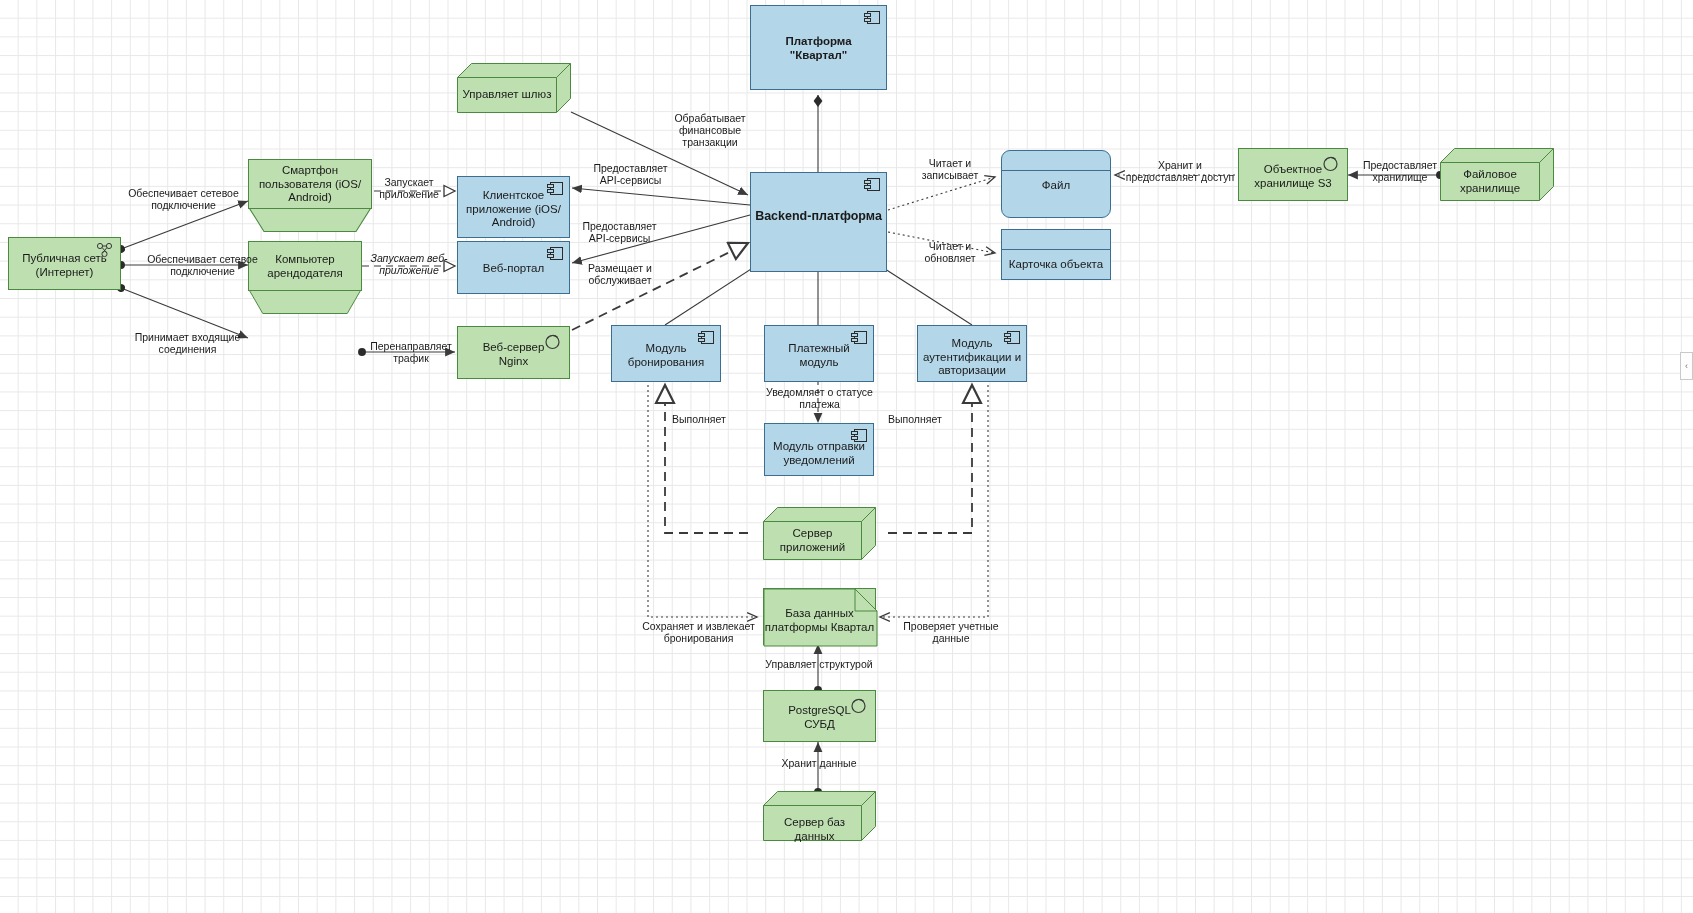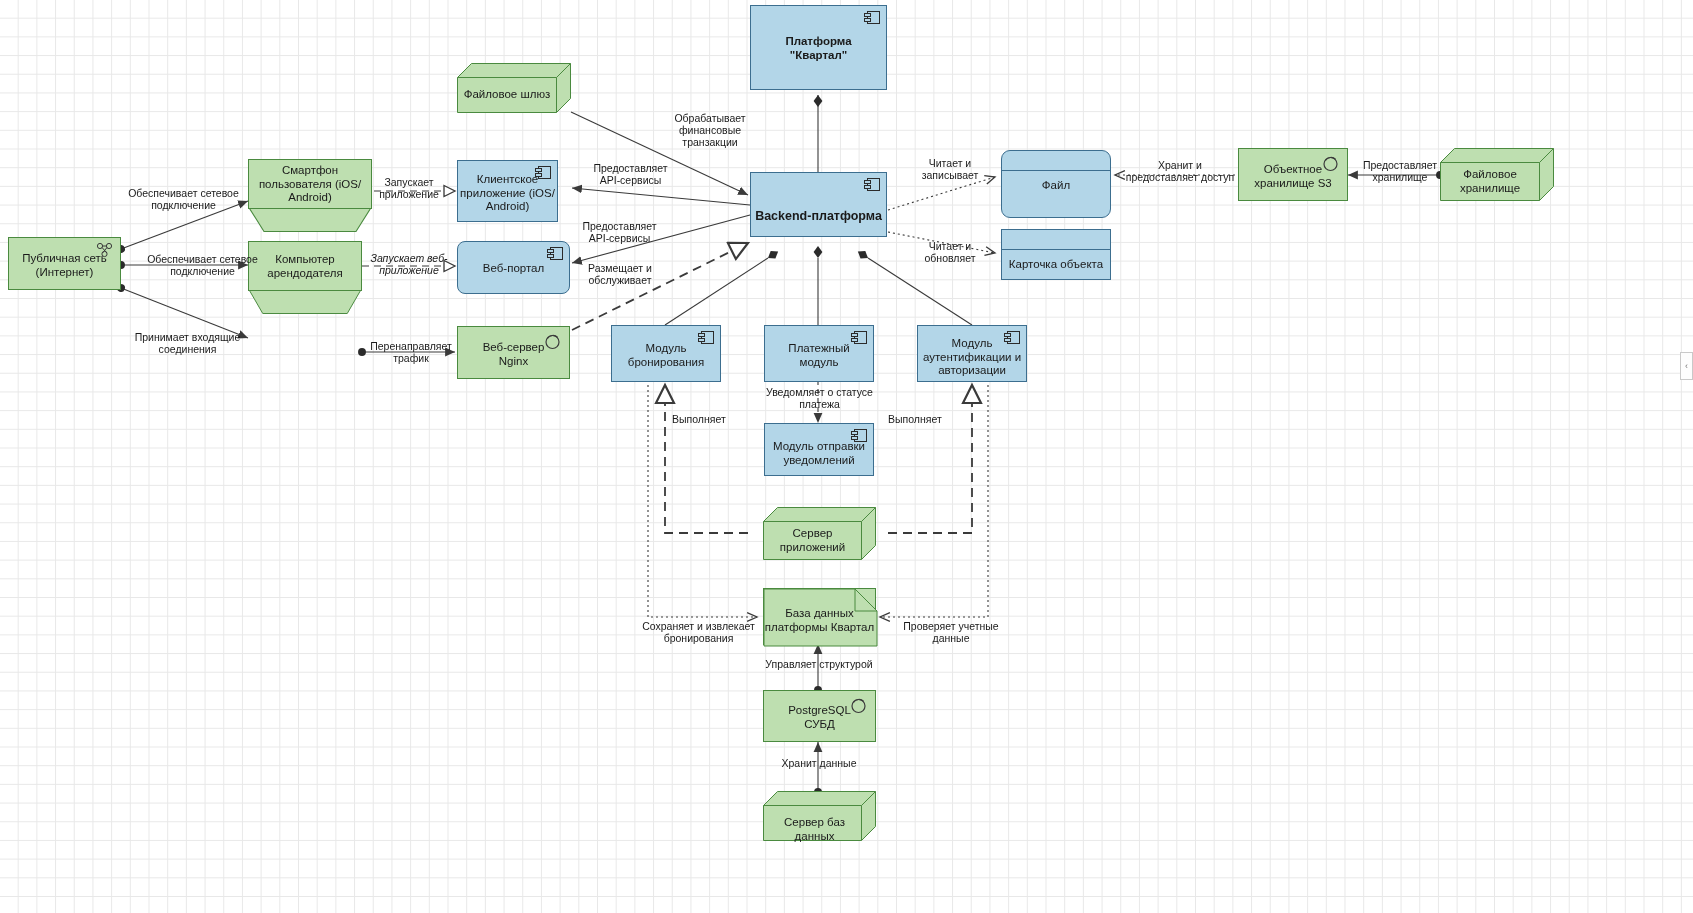--- a/index.html
+++ b/index.html
@@ -186,35 +186,35 @@
       <path d="M0.5,0.5 L113.5,0.5 L100,23.5 L14,23.5 z" fill="#bedfb0" stroke="#4a8a3f" stroke-width="1"></path>
     </svg>
   </div>
 
 
   <div class="node cube3d" style="left:457px;top:63px;width:114px;height:50px;">
     <svg style="position:absolute;left:0;top:0;width:114px;height:50px;" viewBox="0 0 114 50">
       <path d="M0.5,14.5 L14.5,0.5 L113.5,0.5 L113.5,35.5 L99.5,49.5 L0.5,49.5 z" fill="#bedfb0" stroke="#4a8a3f" stroke-width="1"></path>
       <path d="M0.5,14.5 L99.5,14.5 L99.5,49.5 M99.5,14.5 L113.5,0.5" fill="none" stroke="#4a8a3f" stroke-width="1"></path>
     </svg>
-    <div class="lbl" style="top:25px;right:14px;">Файловое шлюз</div>
-  </div>
-
-  <div class="node rect" style="left:457px;top:160px;width:101px;height:62px;padding-left:28px;">
+    <div class="lbl" style="top:25px;right:14px;">Управляет шлюз</div>
+  </div>
+
+  <div class="node rect" style="left:457px;top:176px;width:113px;height:62px;padding-left:28px;">
     <svg class="comp-icon" viewBox="0 0 16 13">
       <rect x="3.5" y="0.5" width="12" height="12" fill="#b3d6e8" stroke="#2b2b2b" stroke-width="1"></rect>
       <rect x="0.5" y="2.5" width="6" height="3" fill="#b3d6e8" stroke="#2b2b2b" stroke-width="1"></rect>
       <rect x="0.5" y="7.5" width="6" height="3" fill="#b3d6e8" stroke="#2b2b2b" stroke-width="1"></rect>
     </svg>
     <div class="lbl" style="top:12px;">Клиентское
 приложение (iOS/
 Android)</div>
   </div>
 
-  <div class="node rect" style="left:457px;top:241px;width:113px;height:53px;border-radius:8px;">
+  <div class="node rect" style="left:457px;top:241px;width:113px;height:53px;">
     <svg class="comp-icon" viewBox="0 0 16 13">
       <rect x="3.5" y="0.5" width="12" height="12" fill="#b3d6e8" stroke="#2b2b2b" stroke-width="1"></rect>
       <rect x="0.5" y="2.5" width="6" height="3" fill="#b3d6e8" stroke="#2b2b2b" stroke-width="1"></rect>
       <rect x="0.5" y="7.5" width="6" height="3" fill="#b3d6e8" stroke="#2b2b2b" stroke-width="1"></rect>
     </svg>
     <div class="lbl" style="top:20px;">Веб-портал</div>
   </div>
 
   <div class="node rect green" style="left:457px;top:326px;width:113px;height:53px;">
     <svg class="exec-icon" viewBox="0 0 17 17">
@@ -228,21 +228,21 @@
   <div class="node rect" style="left:750px;top:5px;width:137px;height:85px;">
     <svg class="comp-icon" viewBox="0 0 16 13">
       <rect x="3.5" y="0.5" width="12" height="12" fill="#b3d6e8" stroke="#2b2b2b" stroke-width="1"></rect>
       <rect x="0.5" y="2.5" width="6" height="3" fill="#b3d6e8" stroke="#2b2b2b" stroke-width="1"></rect>
       <rect x="0.5" y="7.5" width="6" height="3" fill="#b3d6e8" stroke="#2b2b2b" stroke-width="1"></rect>
     </svg>
     <div class="lbl" style="top:29px;font-weight:bold;">Платформа
 "Квартал"</div>
   </div>
 
-  <div class="node rect" style="left:750px;top:172px;width:137px;height:65px;">
+  <div class="node rect" style="left:750px;top:172px;width:137px;height:100px;">
     <svg class="comp-icon" viewBox="0 0 16 13">
       <rect x="3.5" y="0.5" width="12" height="12" fill="#b3d6e8" stroke="#2b2b2b" stroke-width="1"></rect>
       <rect x="0.5" y="2.5" width="6" height="3" fill="#b3d6e8" stroke="#2b2b2b" stroke-width="1"></rect>
       <rect x="0.5" y="7.5" width="6" height="3" fill="#b3d6e8" stroke="#2b2b2b" stroke-width="1"></rect>
     </svg>
     <div class="lbl" style="top:37px;font-weight:bold;font-size:12.5px;">Backend-платформа</div>
   </div>
 
   <div class="node classbox" style="left:1001px;top:150px;width:110px;height:68px;border-radius:9px;">
     <div class="divider"></div>

